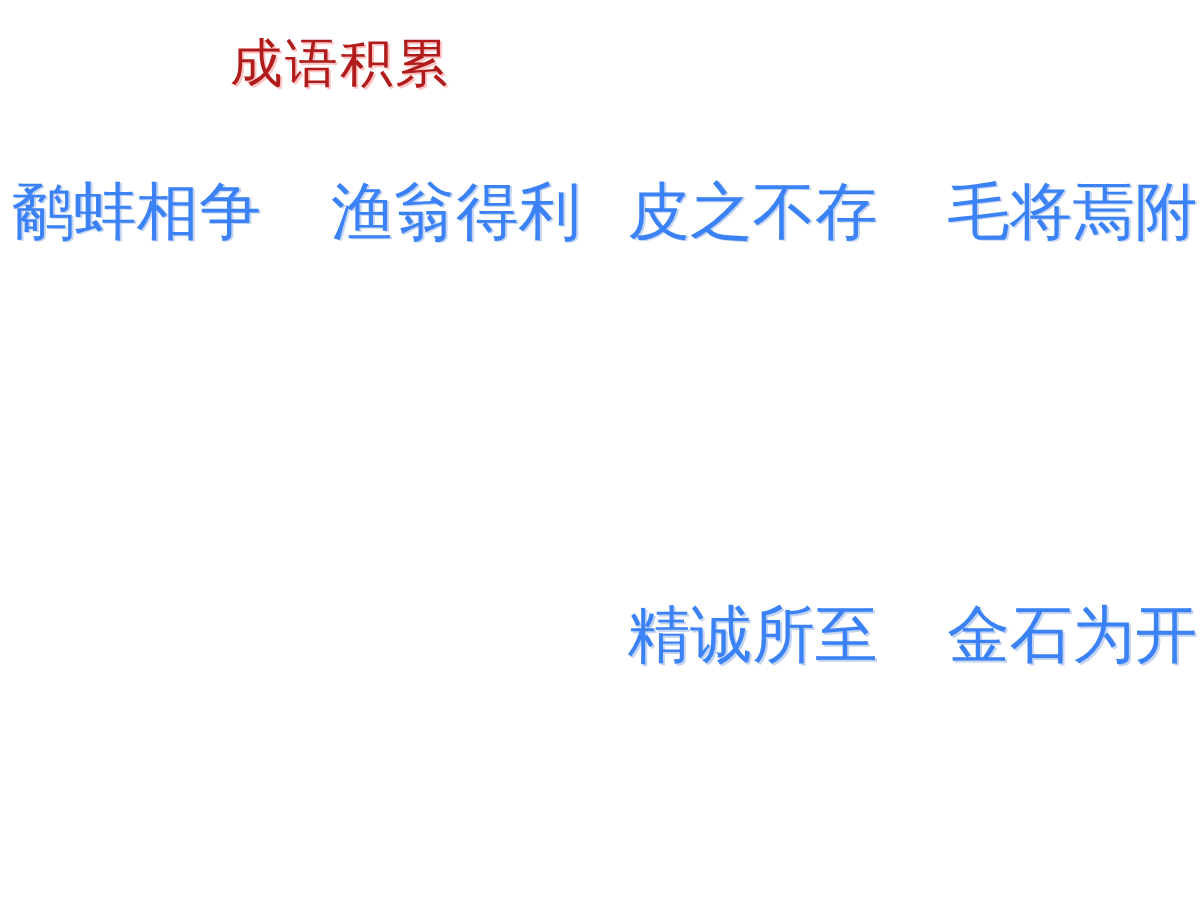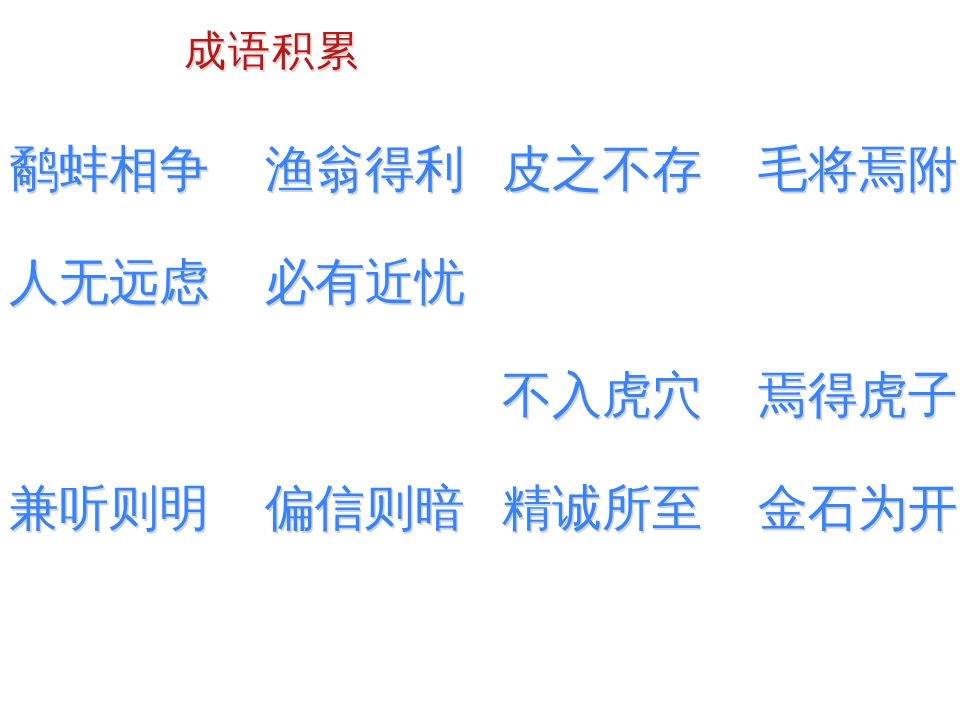--- a/index.html
+++ b/index.html
@@ -81,41 +81,26 @@
         <span class="idiom-part">渔翁得利</span>
       </div>
       <div class="idiom-cell col-right">
         <span class="idiom-part">皮之不存</span>
         <span class="idiom-gap"></span>
         <span class="idiom-part">毛将焉附</span>
       </div>
     </div>
 
     <div class="idiom-row">
-      <div class="idiom-cell col-left">
-        <span class="idiom-part">人无远虑</span>
-        <span class="idiom-gap"></span>
-        <span class="idiom-part">必有近忧</span>
-      </div>
     </div>
 
     <div class="idiom-row">
-      <div class="idiom-cell col-right">
-        <span class="idiom-part">不入虎穴</span>
-        <span class="idiom-gap"></span>
-        <span class="idiom-part">焉得虎子</span>
-      </div>
     </div>
 
     <div class="idiom-row">
-      <div class="idiom-cell col-left">
-        <span class="idiom-part">兼听则明</span>
-        <span class="idiom-gap"></span>
-        <span class="idiom-part">偏信则暗</span>
-      </div>
       <div class="idiom-cell col-right">
         <span class="idiom-part">精诚所至</span>
         <span class="idiom-gap"></span>
         <span class="idiom-part">金石为开</span>
       </div>
     </div>
 
   </div>
 </div>
 

